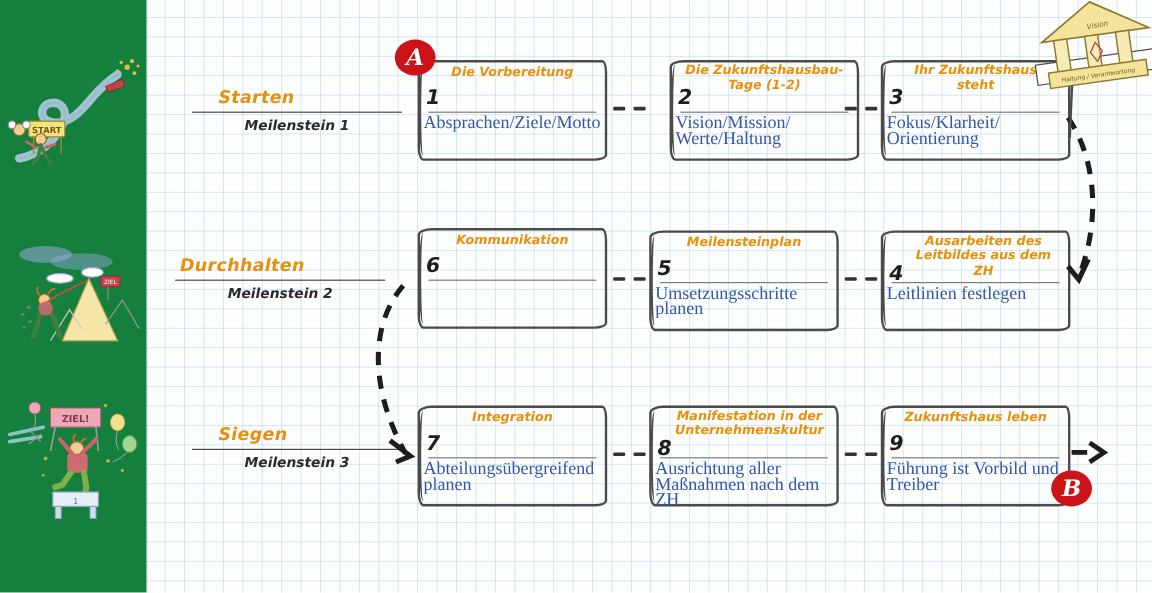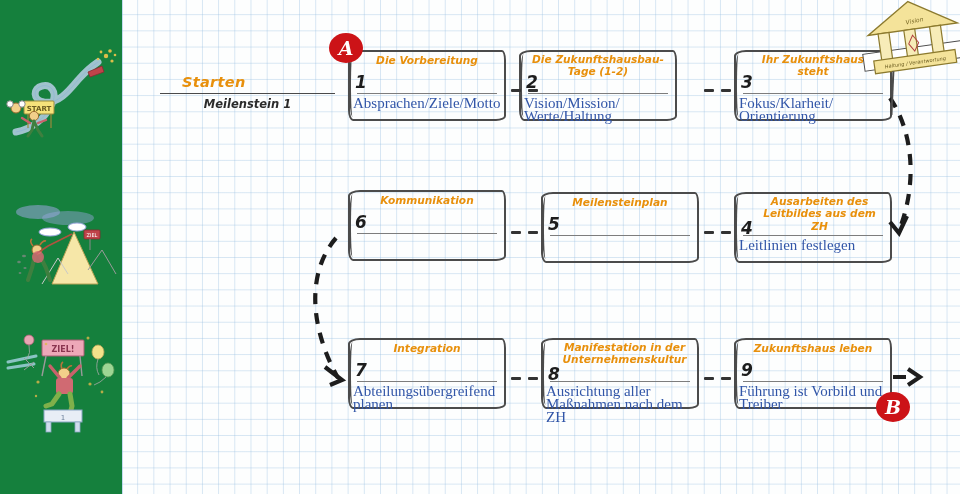--- a/index.html
+++ b/index.html
@@ -47,21 +47,21 @@
   .ms-sub{
     font-family:"DejaVu Sans", sans-serif;
     font-style:italic;font-weight:bold;
     color:#2b2b2b;font-size:11.5px;
     text-align:center;padding-top:3px;
     white-space:nowrap;
   }
 
   
   .card{
-    position:absolute;width:158px;height:71px;
+    position:absolute;width:158px;height:84px;
     box-sizing:border-box;
   }
   .card .frame{
     position:absolute;inset:0;
     border:2px solid #4b4b4b;
     border-radius:12px 4px 10px 5px / 6px 10px 5px 11px;
     background:transparent;
   }
   .card .frame:after{
     content:"";position:absolute;left:-1px;top:2px;bottom:2px;width:4px;
@@ -207,30 +207,40 @@
         </g>
       </svg>
     </div>
   </div>
 
   <div class="ms" style="left:160px;top:74px;">
     <div class="ms-title">Starten</div>
     <div class="ms-rule"></div>
     <div class="ms-sub">Meilenstein 1</div>
   </div>
+  <div class="ms" style="left:146px;top:214px;">
+    <div class="ms-title" style="padding-left:4px;">Durchhalten</div>
+    <div class="ms-rule"></div>
+    <div class="ms-sub">Meilenstein 2</div>
+  </div>
+  <div class="ms" style="left:160px;top:355px;">
+    <div class="ms-title" style="padding-left:22px;">Siegen</div>
+    <div class="ms-rule"></div>
+    <div class="ms-sub">Meilenstein 3</div>
+  </div>
 
   <div class="card" style="left:348px;top:50px;">
     <div class="frame"></div>
     <div class="card-head">Die Vorbereitung</div>
     <div class="card-num">1</div>
     <div class="card-rule"></div>
     <div class="card-body">Absprachen/Ziele/Motto</div>
   </div>
 
-  <div class="card tall" style="left:519px;top:50px;border-radius:19px;">
+  <div class="card tall" style="left:558px;top:50px;border-radius:19px;">
     <div class="frame"></div>
     <div class="card-head">Die Zukunftshausbau-
 Tage (1-2)</div>
     <div class="card-num">2</div>
     <div class="card-rule"></div>
     <div class="card-body">Vision/Mission/
 Werte/Haltung</div>
   </div>
 
   <div class="card tall" style="left:734px;top:50px;">
@@ -248,20 +258,22 @@
     <div class="card-head">Kommunikation</div>
     <div class="card-num">6</div>
     <div class="card-rule"></div>
   </div>
 
   <div class="card" style="left:541px;top:192px;">
     <div class="frame"></div>
     <div class="card-head">Meilensteinplan</div>
     <div class="card-num">5</div>
     <div class="card-rule"></div>
+    <div class="card-body">Umsetzungsschritte
+planen</div>
   </div>
 
   <div class="card tall" style="left:734px;top:192px;">
     <div class="frame"></div>
     <div class="card-head" style="left:20px;">Ausarbeiten des
 Leitbildes aus dem ZH</div>
     <div class="card-num" style="top:28px;">4</div>
     <div class="card-rule"></div>
     <div class="card-body">Leitlinien festlegen</div>
   </div>

